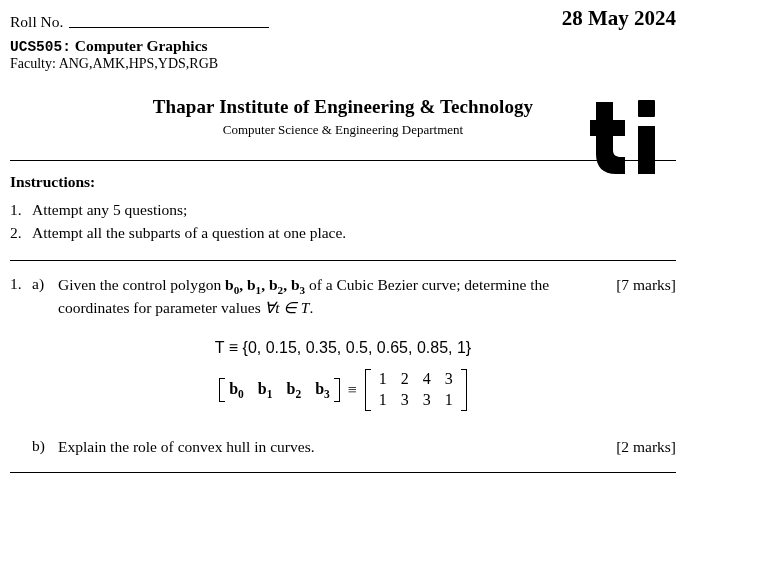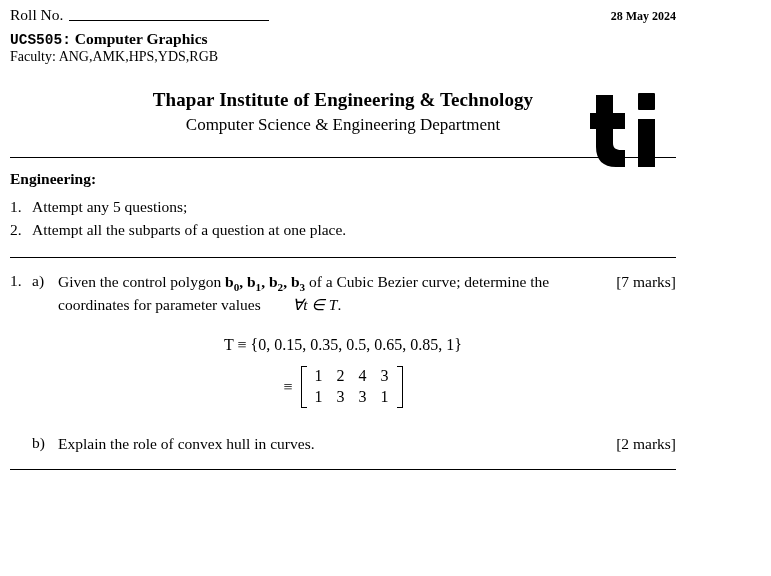--- a/index.html
+++ b/index.html
@@ -43,21 +43,21 @@
   }
   .rollno-rule {
     display: inline-block;
     width: 200px;
     border-bottom: 1.6px solid #000;
     margin-left: 6px;
     margin-bottom: 3px;
   }
   .date {
     font-weight: bold;
-    font-size: 12px;
+    font-size: 21px;
   }
 
   
   .course-row {
     display: flex;
     justify-content: space-between;
     align-items: baseline;
     margin-top: 6px;
     font-size: 15.5px;
     gap: 8px;
@@ -85,21 +85,21 @@
     text-align: center;
     position: relative;
   }
   .inst-name {
     font-weight: bold;
     font-size: 19px;
     letter-spacing: 0.1px;
     font-family: Liberation Serif, serif;
   }
   .dept-name {
-    font-size: 17px;
+    font-size: 13px;
     margin-top: 4px;
   }
   .exam-name {
     font-size: 17px;
     margin-top: 4px;
     letter-spacing: 0.2px;
   }
 
   
   .logo {
@@ -165,35 +165,34 @@
     line-height: 1.35;
   }
   .marks {
     white-space: nowrap;
     float: right;
     margin-left: 22px;
   }
   .mathvar {
     font-family: "Liberation Serif", serif;
     font-style: italic;
-    margin-left: 28px;
   }
   .bvec {
     font-weight: bold;
   }
   sub { font-size: 0.72em; }
 
   
   .math-display {
     text-align: center;
     margin-top: 20px;
     font-size: 16px;
   }
   .set-line {
-    font-family: Liberation Serif, serif;
+    font-family: Liberation Sans, sans-serif;
   }
   .matrix-line {
     margin-top: 12px;
     display: flex;
     justify-content: center;
     align-items: center;
     gap: 8px;
   }
   .bracket {
     display: inline-flex;
@@ -272,21 +271,21 @@
 
         <path d="M6 6 h17 v18 h12 v16 h-12 v14 c0 5 3 7 8 7 h4 v17 h-9 c-13 0 -20 -7 -20 -20 v-18 h-6 v-16 h6 z" fill="#000000"></path>
 
         <rect x="48" y="4" width="17" height="17" rx="1" fill="#000000"></rect>
         <path d="M48 30 h17 v48 h-17 z" fill="#000000"></path>
       </svg>
     </div>
 
     <hr class="hrule rule-1">
 
-    <div class="instructions-title">Engineering:</div>
+    <div class="instructions-title">Instructions:</div>
     <ul class="instr-list">
       <li>
         <span class="instr-num">1.</span>
         <span>Attempt any 5 questions;</span>
       </li>
       <li>
         <span class="instr-num">2.</span>
         <span>Attempt all the subparts of a question at one place.</span>
       </li>
     </ul>
@@ -299,20 +298,28 @@
         <div class="q-part">a)</div>
         <div class="q-body">
           <span class="marks">[7 marks]</span>
           <span>Given the control polygon </span><span class="bvec">b<sub>0</sub>, b<sub>1</sub>, b<sub>2</sub>, b<sub>3</sub></span><span> of a Cubic Bezier curve; determine the coordinates for parameter values <span class="mathvar">∀t ∈ T</span>.</span>
         </div>
       </div>
 
       <div class="math-display">
         <div class="set-line">T ≡ {0, 0.15, 0.35, 0.5, 0.65, 0.85, 1}</div>
         <div class="matrix-line">
+          <span class="bracket">
+            <span class="row-vec">
+              <span class="bvec">b<sub>0</sub></span>
+              <span class="bvec">b<sub>1</sub></span>
+              <span class="bvec">b<sub>2</sub></span>
+              <span class="bvec">b<sub>3</sub></span>
+            </span>
+          </span>
           <span class="equiv">≡</span>
           <span class="bracket">
             <table class="mat">
               <tbody>
                   <tr>
                 <td>1</td>
                 <td>2</td>
                 <td>4</td>
                 <td>3</td>
               </tr>

